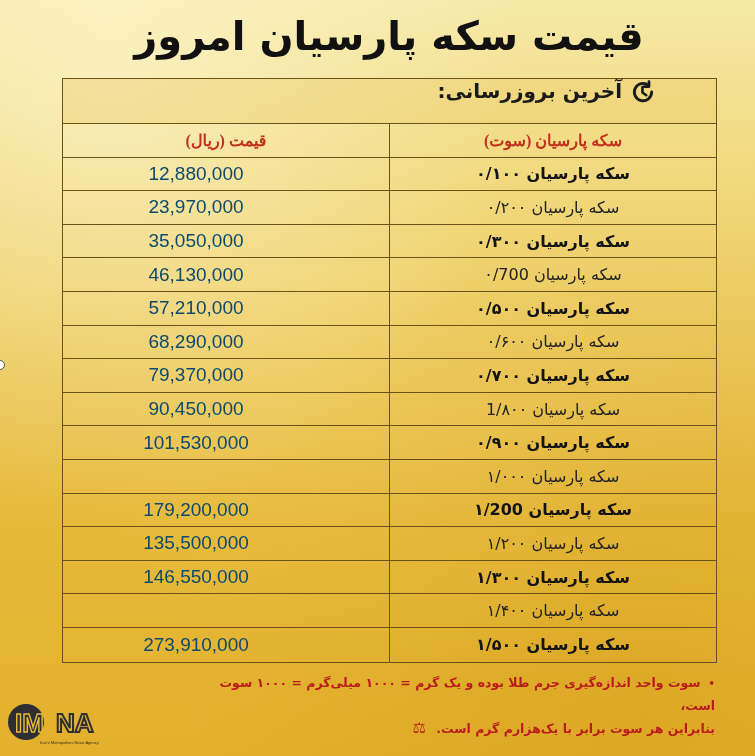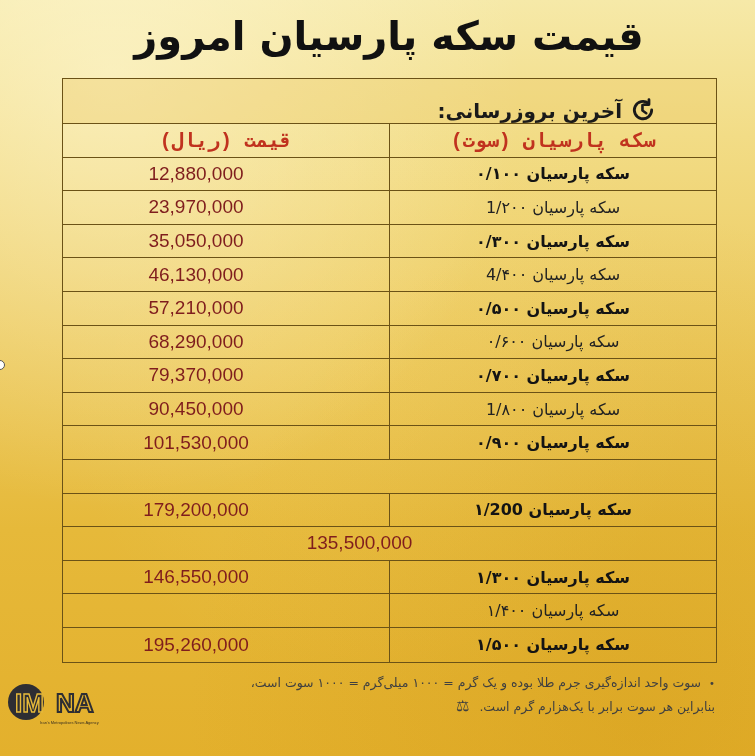--- a/index.html
+++ b/index.html
@@ -24,56 +24,56 @@
     font-weight: bold; font-size: 40px; color: #111;
     line-height: 56px; letter-spacing: -0.5px; padding-left: 35px;
   }
   .table {
     position: absolute; left: 62px; top: 78px; width: 655px;
     border: 1.5px solid #6b5216;
     direction: rtl;
   }
   .update-row {
     height: 45px; border-bottom: 1.5px solid #6b5216;
-    display: flex; align-items: flex-end; padding-right: 60px;
+    display: flex; align-items: flex-start; padding-right: 60px;
     background: rgba(236,200,100,0.35);
   }
   .update-row .icon { width: 26px; height: 26px; margin-left: 8px; }
   .update-row .label { font-weight: bold; font-size: 20px; color: #1a1a1a; }
   .row {
     display: flex; height: 33.6px;
     border-bottom: 1.5px solid #6b5216;
   }
   .row:last-child { border-bottom: none; }
   .cell-name {
     width: 327px; border-left: 1.5px solid #6b5216;
     display: flex; align-items: center; justify-content: center;
     font-size: 16px; color: #222;
   }
   .cell-price {
     flex: 1; display: flex; align-items: center; justify-content: center;
     direction: ltr;
-    font-family: "Liberation Sans", sans-serif; font-size: 19px; color: #7f1d1d;
+    font-family: "Liberation Sans", sans-serif; font-size: 19px; color: #0c4a6e;
     padding-right: 60px;
   }
   .row.head .cell-name, .row.head .cell-price {
-    color: #c0321e; font-weight: bold; font-size: 20px;
-    font-family: Liberation Mono, monospace; direction: rtl;
+    color: #c0321e; font-weight: bold; font-size: 16px;
+    font-family: Liberation Serif, serif; direction: rtl;
   }
   .row.head .cell-price { padding-right: 0; }
   .row.bold .cell-name { font-weight: bold; color: #141414; }
   .notes {
     position: absolute; right: 40px; top: 672px; width: 520px;
-    direction: rtl; font-size: 12.5px; font-weight: normal; color: #404040;
+    direction: rtl; font-size: 12.5px; font-weight: bold; color: #b91c1c;
     line-height: 22px;
   }
   .notes .bullet { display: inline-block; margin-left: 8px; font-size: 10px; }
   .notes .scale { display: inline-block; margin-right: 6px; font-size: 15px; }
   .logo {
-    position: absolute; left: 6px; top: 680px; width: 100px; height: 48px; text-decoration: underline;
+    position: absolute; left: 6px; top: 700px; width: 100px; height: 48px; text-decoration: underline;
   }
   .logo .tag {
     position: absolute; left: 34px; top: 40px;
     font-family: "Liberation Sans", sans-serif; font-size: 4px; color: #3a3020; white-space: nowrap;
   }
   .edge-dot {
     position: absolute; left: -5px; top: 360px; width: 10px; height: 10px;
     border-radius: 50%; background: #fff; border: 1.5px solid #555;
   }
 </style>
@@ -99,29 +99,29 @@
     <div class="cell-name">سکه پارسیان (سوت)</div>
     <div class="cell-price">قیمت (ریال)</div>
   </div>
 
   <div id="rows">
       <div class="row bold">
         <div class="cell-name">سکه پارسیان ۰/۱۰۰</div>
         <div class="cell-price">12,880,000</div>
       </div>
       <div class="row">
-        <div class="cell-name">سکه پارسیان 1/۲۰۰</div>
+        <div class="cell-name">سکه پارسیان ۰/۲۰۰</div>
         <div class="cell-price">23,970,000</div>
       </div>
       <div class="row bold">
         <div class="cell-name">سکه پارسیان ۰/۳۰۰</div>
         <div class="cell-price">35,050,000</div>
       </div>
       <div class="row">
-        <div class="cell-name">سکه پارسیان 4/۴۰۰</div>
+        <div class="cell-name">سکه پارسیان ۰/700</div>
         <div class="cell-price">46,130,000</div>
       </div>
       <div class="row bold">
         <div class="cell-name">سکه پارسیان ۰/۵۰۰</div>
         <div class="cell-price">57,210,000</div>
       </div>
       <div class="row">
         <div class="cell-name">سکه پارسیان ۰/۶۰۰</div>
         <div class="cell-price">68,290,000</div>
       </div>
@@ -131,38 +131,40 @@
       </div>
       <div class="row">
         <div class="cell-name">سکه پارسیان 1/۸۰۰</div>
         <div class="cell-price">90,450,000</div>
       </div>
       <div class="row bold">
         <div class="cell-name">سکه پارسیان ۰/۹۰۰</div>
         <div class="cell-price">101,530,000</div>
       </div>
       <div class="row">
+        <div class="cell-name">سکه پارسیان ۱/۰۰۰</div>
       </div>
       <div class="row bold">
         <div class="cell-name">سکه پارسیان ۱/200</div>
         <div class="cell-price">179,200,000</div>
       </div>
       <div class="row">
+        <div class="cell-name">سکه پارسیان ۱/۲۰۰</div>
         <div class="cell-price">135,500,000</div>
       </div>
       <div class="row bold">
         <div class="cell-name">سکه پارسیان ۱/۳۰۰</div>
         <div class="cell-price">146,550,000</div>
       </div>
       <div class="row">
         <div class="cell-name">سکه پارسیان ۱/۴۰۰</div>
       </div>
       <div class="row bold">
         <div class="cell-name">سکه پارسیان ۱/۵۰۰</div>
-        <div class="cell-price">195,260,000</div>
+        <div class="cell-price">273,910,000</div>
       </div>
     </div>
 </div>
 
 <div class="notes">
   <div>
     <span class="bullet">•</span><span>سوت واحد اندازه‌گیری جرم طلا بوده و یک گرم = ۱۰۰۰ میلی‌گرم = ۱۰۰۰ سوت است،</span>
   </div>
   <div>
     <span>بنابراین هر سوت برابر با یک‌هزارم گرم است.</span>

